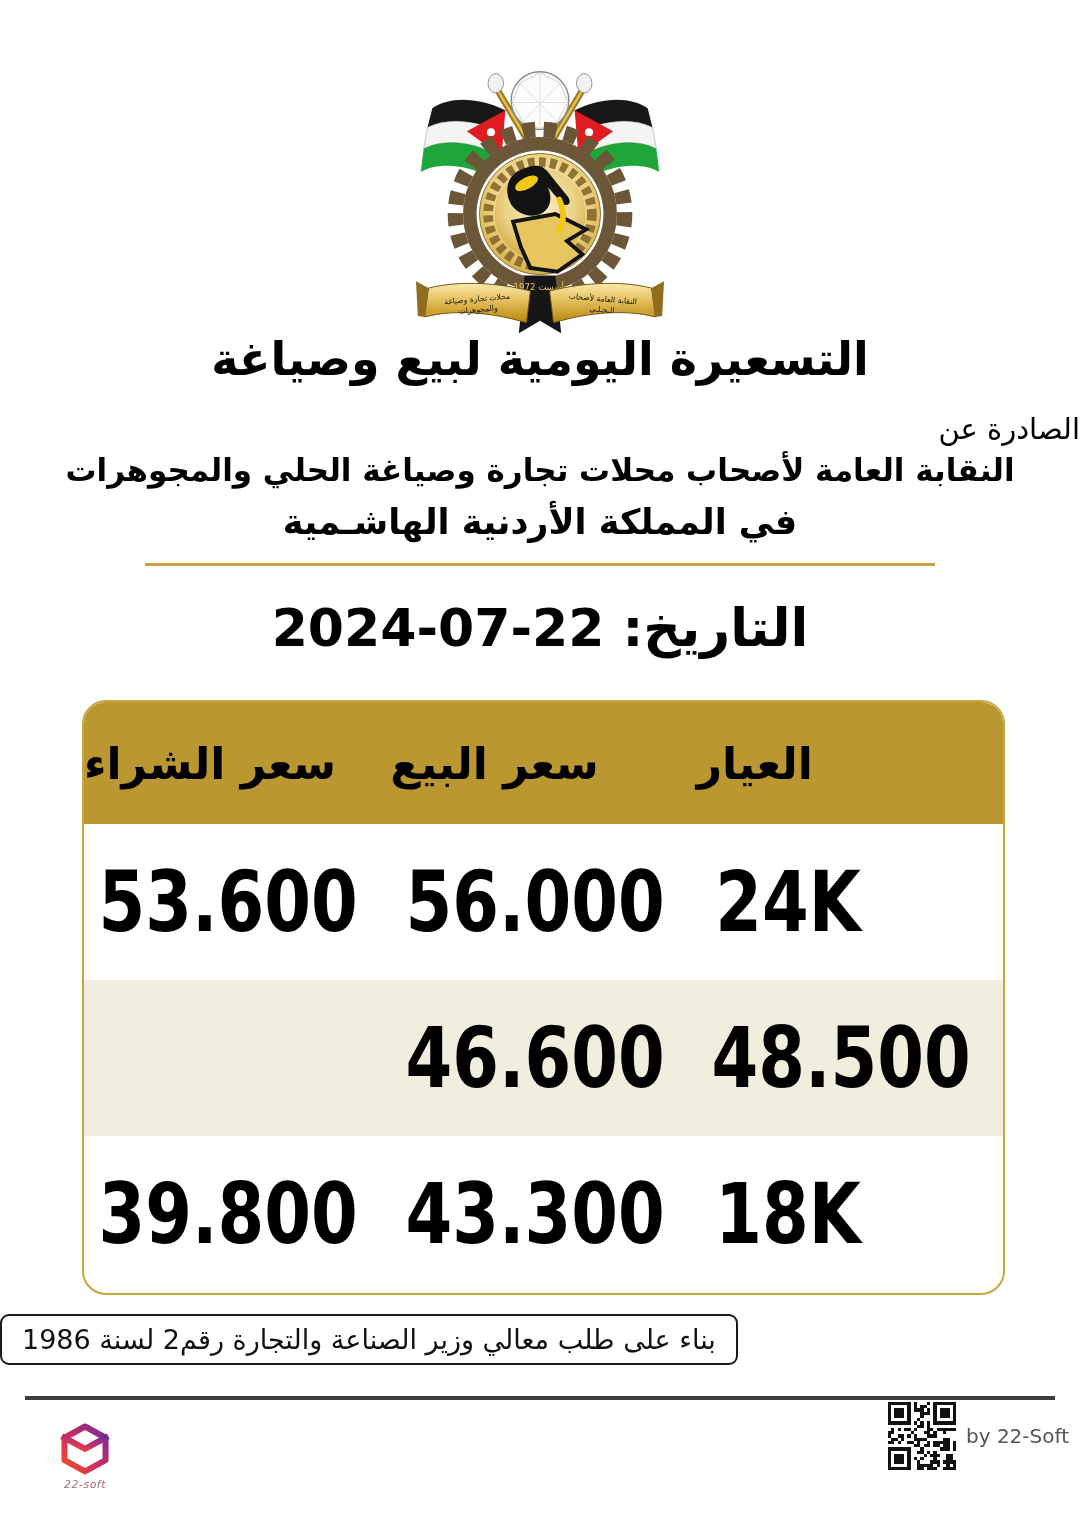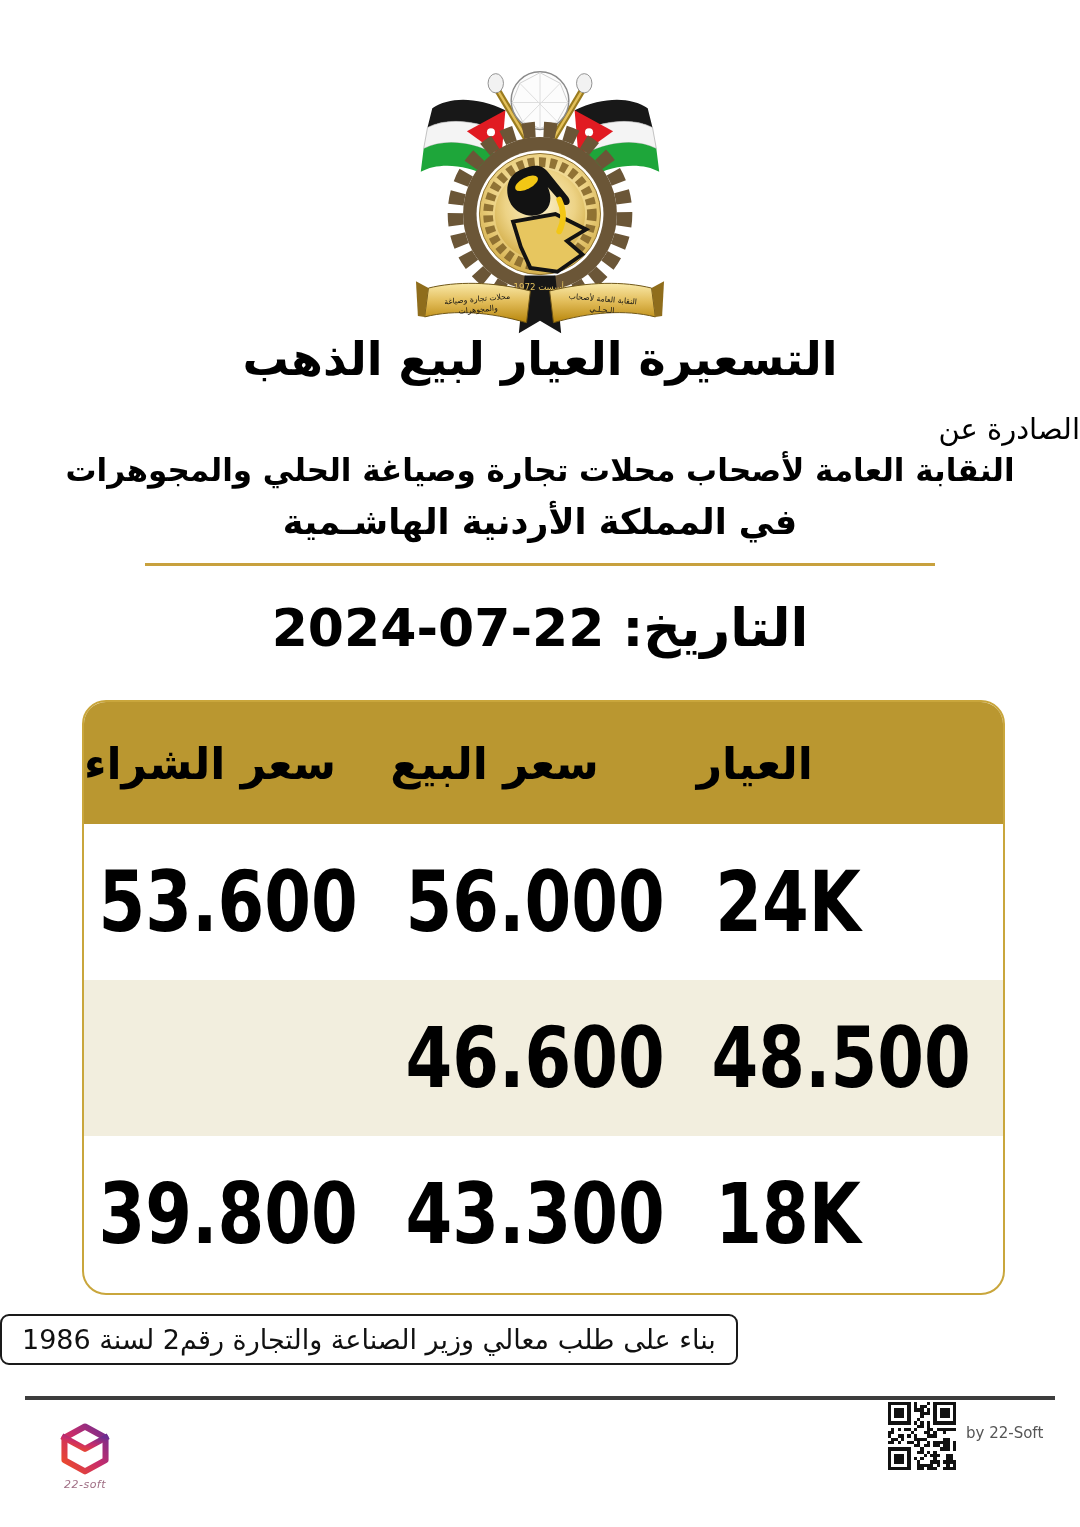--- a/index.html
+++ b/index.html
@@ -38,21 +38,21 @@
   
   .footer-note-wrap{position:absolute;top:1314px;left:0;width:100%;}
   .footer-note{display:inline-block;direction:rtl;font-size:27px;color:#111;
     border:2px solid #1a1a1a;border-radius:9px;padding:8px 20px;background:#fff;}
   .bottom-divider{position:absolute;top:1396px;left:25px;width:1030px;height:4px;background:#3d3d3d;}
   .soft22{position:absolute;top:1420px;left:50px;width:70px;text-align:center;font-style:italic;}
   .soft22 svg{display:block;width:62px;height:56px;margin:0 auto;}
   .soft22-label{font-size:11px;color:#A06F85;letter-spacing:.5px;margin-top:2px;}
   .qr-box{position:absolute;top:1402px;left:888px;width:68px;height:68px;}
   .qr-box svg{display:block;width:68px;height:68px;shape-rendering:crispEdges;}
-  .qr-caption{position:absolute;top:1424px;left:966px;font-size:15px;color:#555;}
+  .qr-caption{position:absolute;top:1424px;left:966px;font-size:20px;color:#555;}
 </style>
 </head>
 <body>
 
 <div class="poster">
 
   <div class="logo-wrap">
     <svg viewBox="0 0 260 310">
       <defs>
         <radialGradient id="discG" cx="50%" cy="40%" r="70%">
@@ -129,21 +129,21 @@
         <text x="195" y="271" font-size="8" text-anchor="middle" fill="#141414">النقابة العامة لأصحاب</text>
         <text x="195" y="282" font-size="8" text-anchor="middle" fill="#141414">الـحـلـي</text>
       </g>
       <g transform="rotate(-5 65 272)">
         <text x="65" y="271" font-size="8" text-anchor="middle" fill="#141414">محلات تجارة وصياغة</text>
         <text x="65" y="282" font-size="8" text-anchor="middle" fill="#141414">والمجوهرات</text>
       </g>
     </svg>
   </div>
 
-  <div class="page-title">التسعيرة العيار لبيع الذهب</div>
+  <div class="page-title">التسعيرة اليومية لبيع وصياغة</div>
   <div class="issued-by">الصادرة عن</div>
   <div class="organization">النقابة العامة لأصحاب محلات تجارة وصياغة الحلي والمجوهرات</div>
   <div class="country">في المملكة الأردنية الهاشـمية</div>
   <div class="gold-line"></div>
 
   <div class="date-line">
     <span>التاريخ:</span>
     <span class="dv">22-07-2024</span>
   </div>
 

